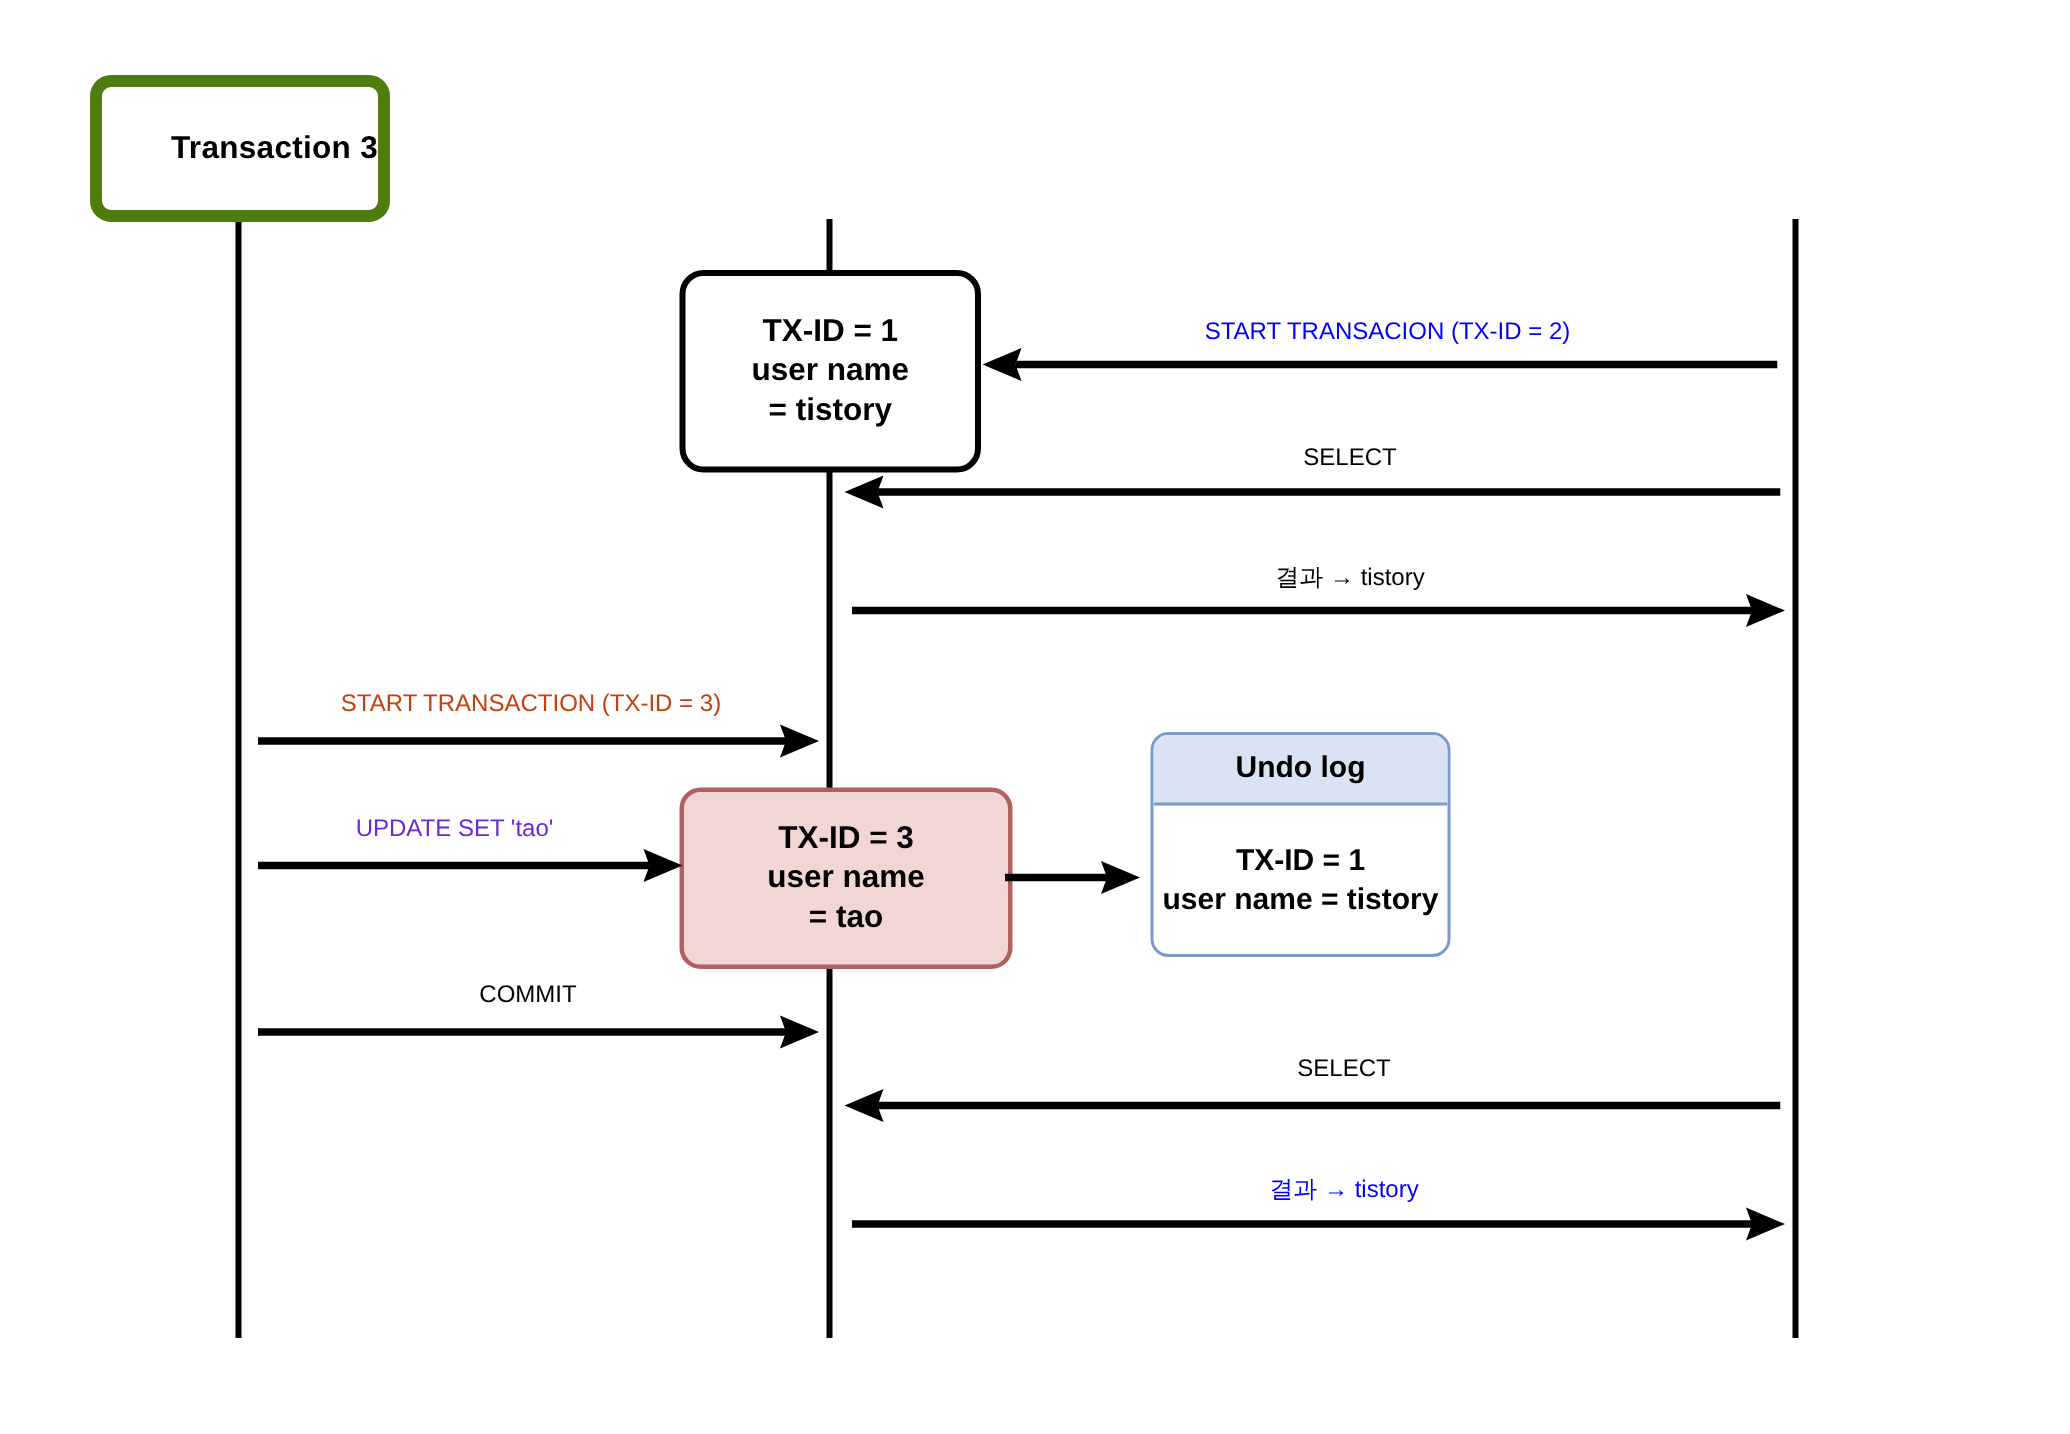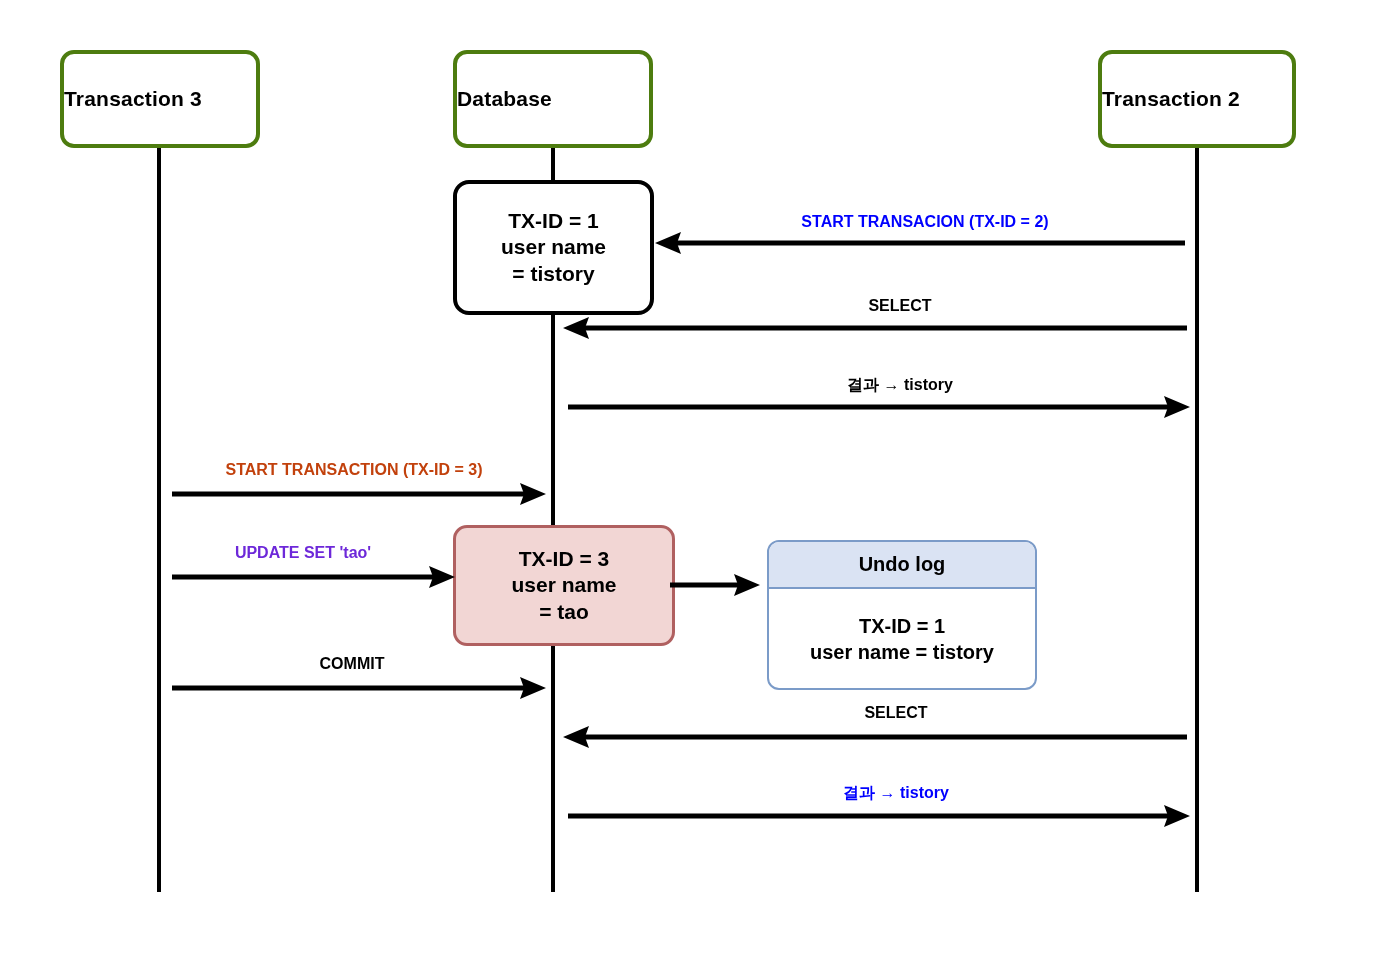--- a/index.html
+++ b/index.html
@@ -15,26 +15,26 @@
     width: 1380px;
     height: 956px;
     background: #ffffff;
     overflow: hidden;
   }
 
   
   .actor-box {
     position: absolute;
     box-sizing: border-box;
-    border: 4px solid #4d7c0f;
+    border: 8px solid #4d7c0f;
     border-radius: 14px;
     background: #ffffff;
     display: flex;
     align-items: center;
-    justify-content: flex-start;
+    justify-content: flex-end;
   }
   .actor-label {
     font-size: 21px;
     font-weight: bold;
     color: #000000;
     letter-spacing: 0.2px;
     white-space: nowrap;
   }
 
   
@@ -113,21 +113,21 @@
     white-space: nowrap;
   }
 
   
   .msg {
     position: absolute;
   }
   .msg-label {
     position: absolute;
     font-size: 16px;
-    font-weight: bold;
+    font-weight: normal;
     white-space: nowrap;
     text-align: center;
     transform: translateX(-50%);
   }
   .msg-arrow {
     position: absolute;
     display: block;
   }
 </style>
 </head>
@@ -136,41 +136,35 @@
 <div id="canvas">
 
   <div class="lifeline" style="left:157px; top:146px; height:746px;"></div>
   <div class="lifeline" style="left:551px; top:146px; height:746px;"></div>
   <div class="lifeline" style="left:1195px; top:146px; height:746px;"></div>
 
   <div class="actor-box" style="left:60px; top:50px; width:200px; height:98px;">
     <span class="actor-label">Transaction 3</span>
   </div>
 
-  <div class="actor-box" style="left:453px; top:50px; width:200px; height:98px;">
-    <span class="actor-label">Database</span>
-  </div>
-
-  <div class="actor-box" style="left:1098px; top:50px; width:198px; height:98px;">
-    <span class="actor-label">Transaction 2</span>
-  </div>
+
 
   <div class="state-box plain" style="left:453px; top:180px; width:201px; height:135px;">
     <span class="state-line">TX-ID = 1</span>
     <span class="state-line">user name</span>
     <span class="state-line">= tistory</span>
   </div>
 
   <div class="state-box updated" style="left:453px; top:525px; width:222px; height:121px;">
     <span class="state-line">TX-ID = 3</span>
     <span class="state-line">user name</span>
     <span class="state-line">= tao</span>
   </div>
 
-  <div class="undo-box" style="left:767px; top:540px; width:270px; height:150px;">
+  <div class="undo-box" style="left:767px; top:488px; width:200px; height:150px;">
     <div class="undo-header">
       <span class="undo-header-label">Undo log</span>
     </div>
     <div class="undo-body">
       <span class="undo-line">TX-ID = 1</span>
       <span class="undo-line">user name = tistory</span>
     </div>
   </div>
 
   <div class="msg" style="left:0px; top:0px;">

